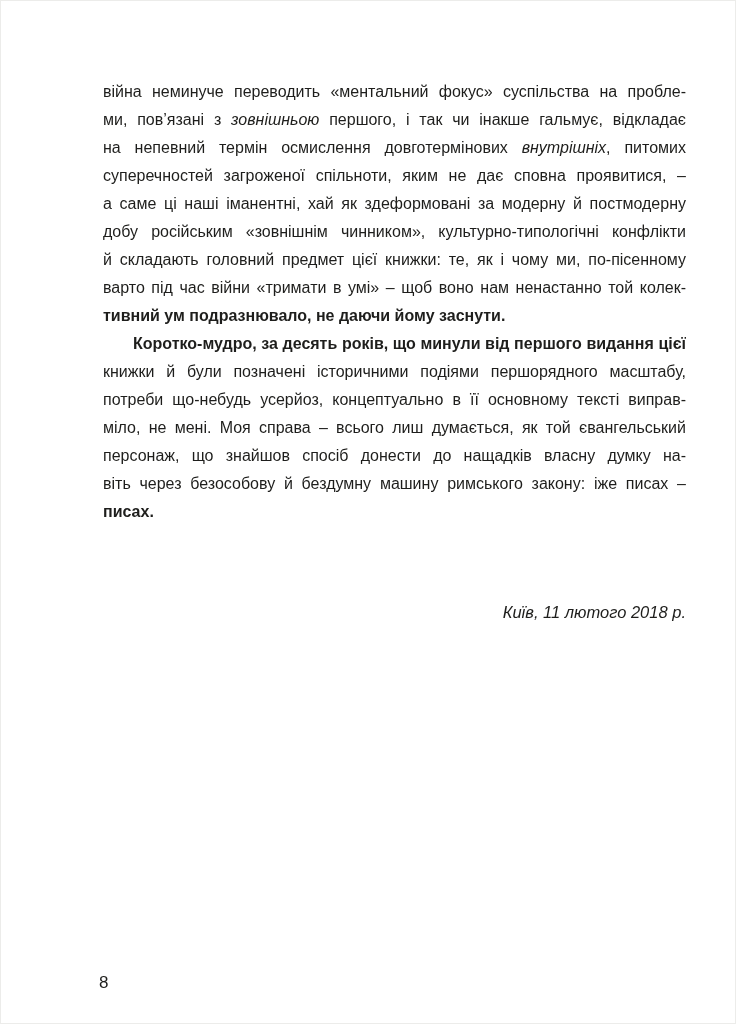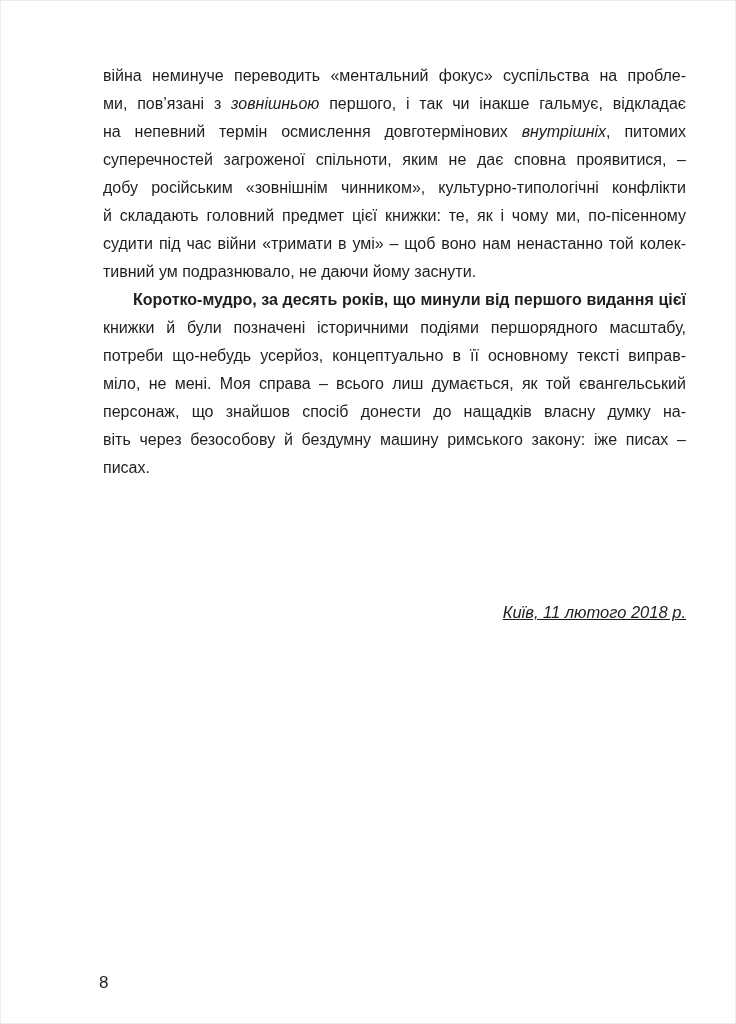--- a/index.html
+++ b/index.html
@@ -16,77 +16,78 @@
     color: #1e1e1c;
     box-shadow: inset 0 0 0 1px #ececea;
   }
   .page {
     position: absolute;
     inset: 0;
   }
   .text-block {
     position: absolute;
     left: 103px;
-    top: 62px;
+    top: 78px;
     width: 583px;
   }
   .paragraph {
     margin: 0;
     padding: 0;
   }
   .line {
     height: 28px;
     line-height: 28px;
     font-size: 16px;
     text-align: justify;
     text-align-last: justify;
     overflow: hidden;
     white-space: normal;
   }
   .line.last {
     text-align: center;
     text-align-last: left;
+    font-weight: bold;
   }
   .line.indent {
     text-indent: 30px;
     font-weight: bold;
   }
   .line i {
   }
   .dateline {
     position: absolute;
     top: 598px;
     right: 50px;
     font-size: 16.5px;
     font-style: italic;
     line-height: 28px;
     text-align: right;
-    text-decoration: underline;
   }
   .page-number {
     position: absolute;
     left: 99px;
     top: 971px;
     font-size: 17px;
     line-height: 24px;
   }
 </style>
 </head>
 <body>
 
 <div class="page">
   <div class="text-block" id="paragraphs">
       <div class="paragraph">
         <div class="line"><span>війна неминуче переводить «ментальний фокус» суспільства на пробле-</span></div>
         <div class="line"><span>ми, пов’язані з </span><i>зовнішньою</i><span> першого, і так чи інакше гальмує, відкладає</span></div>
         <div class="line"><span>на непевний термін осмислення довготермінових </span><i>внутрішніх</i><span>, питомих</span></div>
         <div class="line"><span>суперечностей загроженої спільноти, яким не дає сповна проявитися, –</span></div>
+        <div class="line"><span>а саме ці наші іманентні, хай як здеформовані за модерну й постмодерну</span></div>
         <div class="line"><span>добу російським «зовнішнім чинником», культурно-типологічні конфлікти</span></div>
         <div class="line"><span>й складають головний предмет цієї книжки: те, як і чому ми, по-пісенному</span></div>
-        <div class="line"><span>судити під час війни «тримати в умі» – щоб воно нам ненастанно той колек-</span></div>
+        <div class="line"><span>варто під час війни «тримати в умі» – щоб воно нам ненастанно той колек-</span></div>
         <div class="line last"><span>тивний ум подразнювало, не даючи йому заснути.</span></div>
       </div>
       <div class="paragraph">
         <div class="line indent"><span>Коротко-мудро, за десять років, що минули від першого видання цієї</span></div>
         <div class="line"><span>книжки й були позначені історичними подіями першорядного масштабу,</span></div>
         <div class="line"><span>потреби що-небудь усерйоз, концептуально в її основному тексті виправ-</span></div>
         <div class="line"><span>міло, не мені. Моя справа – всього лиш думається, як той євангельський</span></div>
         <div class="line"><span>персонаж, що знайшов спосіб донести до нащадків власну думку на-</span></div>
         <div class="line"><span>віть через безособову й бездумну машину римського закону: іже писах –</span></div>
         <div class="line last"><span>писах.</span></div>

